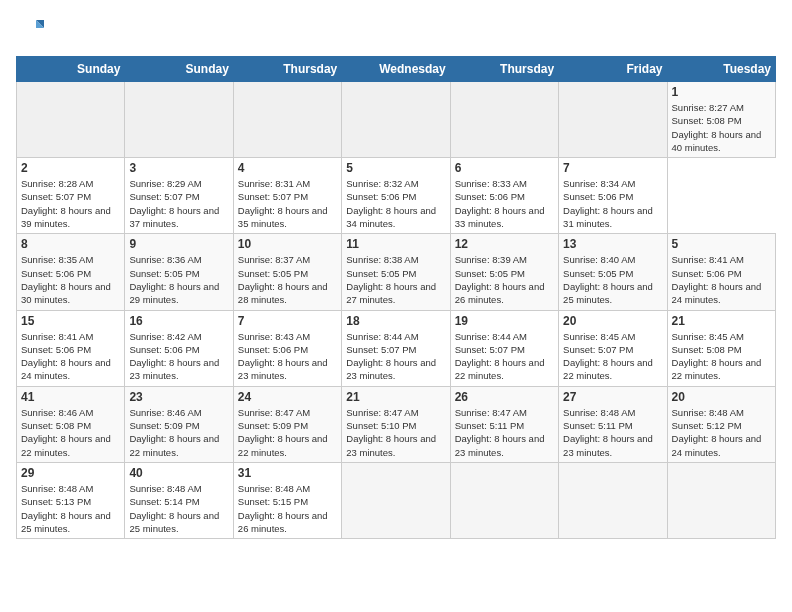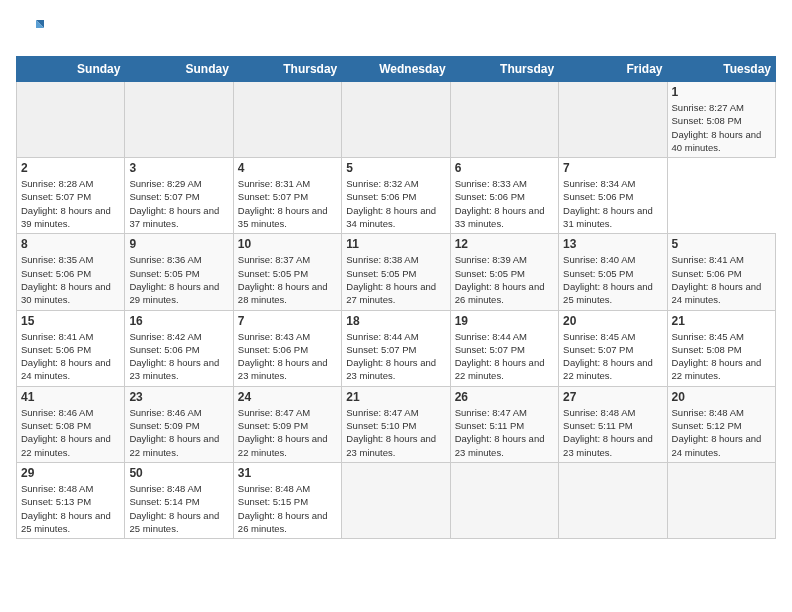--- a/index.html
+++ b/index.html
@@ -266,21 +266,21 @@
             <span class="day-num">20</span>
             <div class="day-info">Sunrise: 8:48 AM<br>Sunset: 5:12 PM<br>Daylight: 8 hours and 24 minutes.</div>
           </td>
         </tr>
         <tr>
           <td>
             <span class="day-num">29</span>
             <div class="day-info">Sunrise: 8:48 AM<br>Sunset: 5:13 PM<br>Daylight: 8 hours and 25 minutes.</div>
           </td>
           <td>
-            <span class="day-num">50</span>
+            <span class="day-num">40</span>
             <div class="day-info">Sunrise: 8:48 AM<br>Sunset: 5:14 PM<br>Daylight: 8 hours and 25 minutes.</div>
           </td>
           <td>
             <span class="day-num">31</span>
             <div class="day-info">Sunrise: 8:48 AM<br>Sunset: 5:15 PM<br>Daylight: 8 hours and 26 minutes.</div>
           </td>
           <td class="empty"></td>
           <td class="empty"></td>
           <td class="empty"></td>
           <td class="empty"></td>

